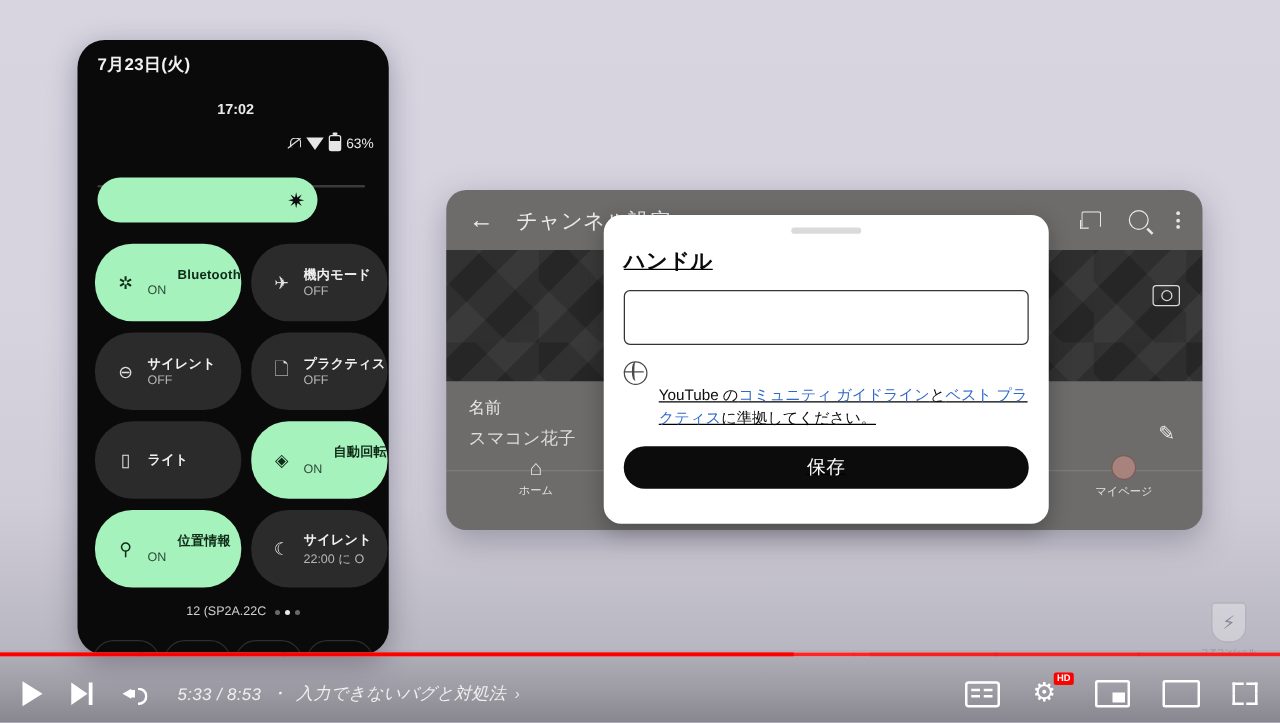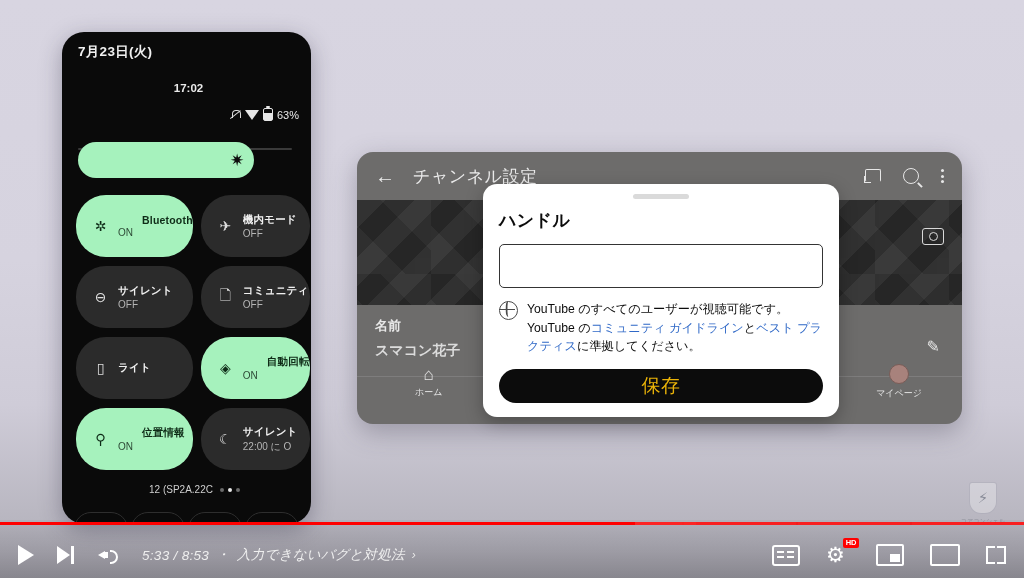--- a/index.html
+++ b/index.html
@@ -175,21 +175,20 @@
   }
   .banner-cam:before{
     content:"";position:absolute;left:5.5px;top:3px;width:7px;height:7px;
     border:1.6px solid #d9d9d9;border-radius:50%;
   }
 
   .yt-rowname{
     position:absolute;left:0;top:153px;right:0;height:72px;
     padding:12px 18px 0 18px;box-sizing:border-box;color:#e4e4e4;
     border-bottom:1px solid rgba(255,255,255,.12);
-    font-weight:bold;
   }
   .rl-label{font-size:13px;color:#e8e8e8;}
   .rl-value{font-size:14px;color:#dcdcdc;margin-top:7px;}
   .pencil{position:absolute;right:22px;top:32px;font-size:16px;color:#e6e6e6;}
 
   .yt-navbar{
     position:absolute;left:0;bottom:16px;right:0;height:52px;
     display:flex;align-items:center;color:#e3e3e3;
   }
   .navitem{display:flex;flex-direction:column;align-items:center;gap:3px;font-size:9px;}
@@ -199,23 +198,24 @@
   .avatar-dot{
     width:18px;height:18px;border-radius:50%;background:#a8827c;border:1px solid #7a5c57;
   }
   .home-indicator{
     position:absolute;left:50%;bottom:8px;transform:translateX(-50%);
     width:86px;height:3px;background:#ededed;border-radius:2px;
   }
 
   
   .dialog{
-    position:absolute;left:483px;top:184px;width:356px;
-    background:#fff;border-radius:14px;padding:10px 0 14px 0;
+    position:absolute;left:483px;top:172px;width:356px;
+    background:#fff;border-radius:14px;padding:10px 0 28px 0;
     box-shadow:0 6px 18px rgba(0,0,0,.28);
+    text-decoration:underline;
   }
   .dlg-grab{
     width:56px;height:5px;border-radius:3px;background:#dadada;margin:0 auto 10px auto;
   }
   .dlg-title{
     font-size:17px;font-weight:bold;color:#0b0b0b;padding:0 16px;letter-spacing:.4px;
   }
   .dlg-input{
     margin:12px 16px 0 16px;height:42px;border:1.6px solid #343434;border-radius:5px;
     background:#fff;
@@ -234,21 +234,21 @@
   .globe:after{
     content:"";position:absolute;left:-1px;top:6.5px;width:16px;height:1.3px;background:#4a4a4a;
   }
   .note-text{
     font-size:12.2px;line-height:1.52;color:#0c0c0c;
   }
   .note-text a{color:#3069c7;text-decoration:none;}
   .dlg-save{
     margin:13px 16px 0 16px;height:34px;background:#0c0c0c;border-radius:18px;
     display:flex;align-items:center;justify-content:center;
-    color:#eab308;font-size:19px;letter-spacing:.5px;
+    color:#ffffff;font-size:15px;letter-spacing:.5px;
   }
 
   
   .yt-controls{
     position:absolute;left:0;bottom:0;width:1024px;height:58px;
     background:linear-gradient(180deg,rgba(0,0,0,.03) 0%,rgba(0,0,0,.12) 55%,rgba(0,0,0,.22) 100%);
   }
   .progress-wrap{
     position:absolute;left:0;top:0;width:1024px;height:6px;
   }
@@ -362,21 +362,21 @@
         <span class="t-ico">⊖</span>
         <span class="t-txt">
           <span class="t-label">サイレント</span>
           <span class="t-state">OFF</span>
         </span>
       </div>
 
       <div class="tile">
         <span class="t-ico">🗋</span>
         <span class="t-txt">
-          <span class="t-label">コミュニティ</span>
+          <span class="t-label">プラクティス</span>
           <span class="t-state">OFF</span>
         </span>
       </div>
 
       <div class="tile">
         <span class="t-ico">▯</span>
         <span class="t-txt">
           <span class="t-label">ライト</span>
           <span class="t-state"></span>
         </span>
@@ -473,21 +473,21 @@
     <div class="home-indicator"></div>
   </div>
 
   <div class="dialog">
     <div class="dlg-grab"></div>
     <div class="dlg-title">ハンドル</div>
     <div class="dlg-input"></div>
     <div class="dlg-note">
       <span class="globe"></span>
       <span class="note-text">
-        <span>YouTube のすべてのユーザーが視聴可能です。</span><br>
+        <br>
         <span>YouTube の</span><a href="#">コミュニティ ガイドライン</a><span>と</span><a href="#">ベスト プラクティス</a><span>に準拠してください。</span>
       </span>
     </div>
     <div class="dlg-save">保存</div>
   </div>
 
   <div class="yt-controls">
 
     <div class="progress-wrap">
       <div class="pg-segments">

